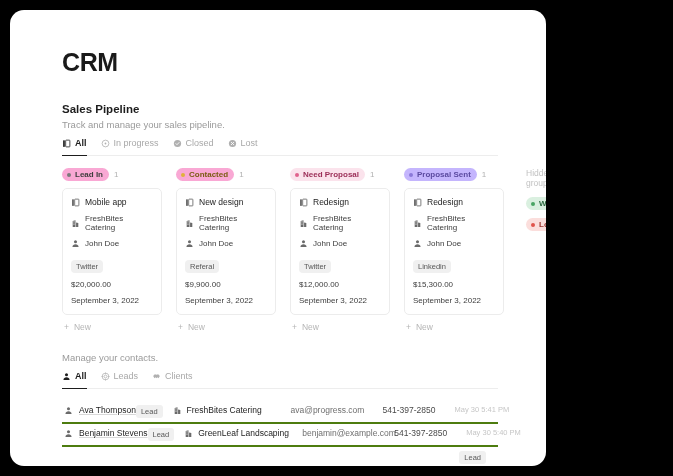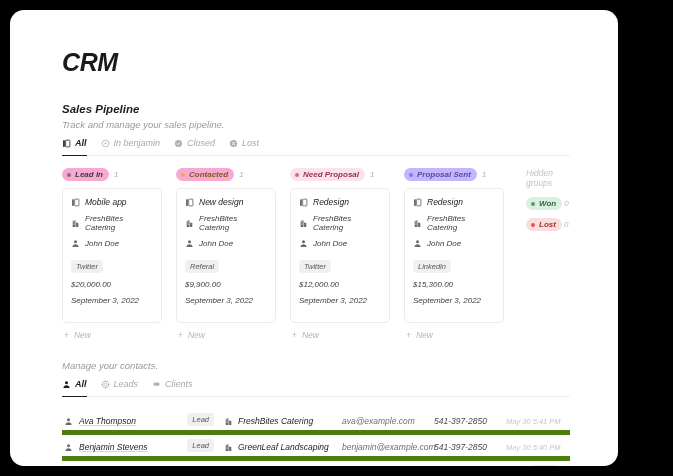--- a/index.html
+++ b/index.html
@@ -5,25 +5,24 @@
   * { box-sizing: border-box; margin: 0; padding: 0; }
   html, body {
     width: 673px; height: 476px;
     background: #000000;
     font-family: "Liberation Sans", sans-serif;
     overflow: hidden;
   }
   .window {
     position: absolute;
     left: 10px; top: 10px;
-    width: 608px; height: 456px;
+    width: 536px; height: 456px;
     background: #ffffff;
     border-radius: 14px;
     overflow: hidden;
-    font-style: italic;
   }
   .scroll {
     width: 100%; height: 100%;
     padding: 38px 0 0 0;
     overflow: hidden;
   }
   .page { padding: 0 48px 0 52px; }
 
   .page-title {
     font-size: 25px;
@@ -86,21 +85,21 @@
     border-radius: 9px;
     white-space: nowrap;
   }
   .dot { width: 4px; height: 4px; border-radius: 50%; flex: 0 0 4px; }
   .col-count { font-size: 8px; color: #b0b0b0; }
 
   .card {
     border: 1px solid #ececec;
     border-radius: 5px;
     background: #fff;
-    padding: 8px 8px 17px 8px;
+    padding: 8px 8px 9px 8px;
   }
   .card-row {
     display: flex; align-items: center; gap: 5px;
     margin-bottom: 7px;
     font-size: 8px;
     color: #3d3d3d;
   }
   .card-row.title { font-size: 8.5px; color: #1d1d1d; }
   .card-ico { flex: 0 0 9px; display: flex; align-items: center; justify-content: center; }
   .tag {
@@ -123,24 +122,24 @@
   }
 
   .hidden-groups { padding-left: 8px; flex: 1; }
   .hg-title { font-size: 8.5px; color: #c2c2c2; margin-bottom: 9px; }
   .hg-row { display: flex; align-items: center; gap: 2px; margin-bottom: 8px; }
   .hg-count { font-size: 8px; color: #b8b8b8; }
 
   
   .contacts { margin-top: 20px; }
   .crow {
-    display: flex; align-items: flex-end;
+    display: flex; align-items: flex-start;
     padding: 4px 2px;
     font-size: 8.5px;
-    border-bottom: 5px solid #4d7c0f;
+    border-bottom: 2px solid #4d7c0f;
   }
   .crow .name {
     display: flex; align-items: center; gap: 6px;
     color: #1d1d1d;
     flex: 0 0 auto;
   }
   .crow .name span { text-decoration: underline; text-decoration-color: #d8d8d8; }
   .crow .spacer { flex: 1 1 auto; }
   .crow .lead-tag {
     font-size: 7.5px; color: #585858;
@@ -181,21 +180,21 @@
               </span>
               <span>All</span>
             </div>
             <div class="tab">
               <span>
                 <svg width="9" height="9" viewBox="0 0 16 16" fill="none" stroke="#b0b0b0" stroke-width="1.4">
                   <circle cx="8" cy="8" r="6"></circle>
                   <circle cx="8" cy="8" r="1.6" fill="#b0b0b0" stroke="none"></circle>
                 </svg>
               </span>
-              <span>In benjamin</span>
+              <span>In progress</span>
             </div>
             <div class="tab">
               <span>
                 <svg width="9" height="9" viewBox="0 0 16 16" fill="#b0b0b0">
                   <circle cx="8" cy="8" r="6.4"></circle>
                   <path d="M5.2 8.2l1.9 1.9 3.7-3.9" fill="none" stroke="#fff" stroke-width="1.5" stroke-linecap="round"></path>
                 </svg>
               </span>
               <span>Closed</span>
             </div>
@@ -482,21 +481,21 @@
                     <rect x="4.3" y="4.4" width="1.1" height="1.1" fill="#fff"></rect>
                     <rect x="6.2" y="4.4" width="1.1" height="1.1" fill="#fff"></rect>
                     <rect x="4.3" y="6.6" width="1.1" height="1.1" fill="#fff"></rect>
                     <rect x="6.2" y="6.6" width="1.1" height="1.1" fill="#fff"></rect>
                     <rect x="4.3" y="8.8" width="1.1" height="1.1" fill="#fff"></rect>
                     <rect x="6.2" y="8.8" width="1.1" height="1.1" fill="#fff"></rect>
                   </svg>
                 </span>
                 <span>FreshBites Catering</span>
               </div>
-              <div class="email">ava@example.com</div>
+              <div class="email">ava@progress.com</div>
               <div class="phone">541-397-2850</div>
               <div class="time">May 30 5:41 PM</div>
             </div>
             <div class="crow">
               <div class="name">
                 <span class="card-ico">
                   <svg width="9" height="9" viewBox="0 0 16 16" fill="#6a6a6a">
                     <circle cx="8" cy="5" r="2.7"></circle>
                     <path d="M2.6 14c0-3 2.4-4.7 5.4-4.7s5.4 1.7 5.4 4.7z"></path>
                   </svg>

